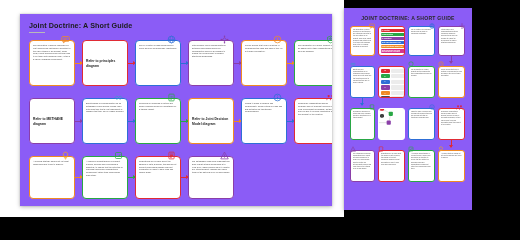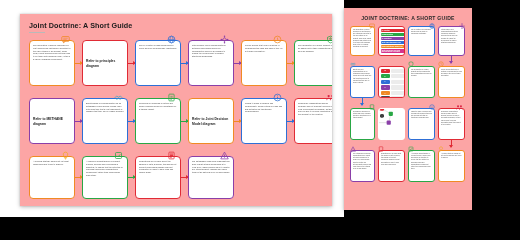--- a/index.html
+++ b/index.html
@@ -5,21 +5,21 @@
   html,body{margin:0;padding:0;}
   body{
     width:520px;height:217px;overflow:hidden;
     background:#000;
     font-family:"Liberation Sans","DejaVu Sans",sans-serif;
   }
   .stage{position:relative;width:520px;height:217px;background:#ffffff;}
 
   
   .page{
-    position:absolute;background:#fca5a5;
+    position:absolute;background:#8b5cf6;
     box-shadow:0 1px 4px rgba(0,0,0,.28), 0 0 0 .5px rgba(0,0,0,.07);
     overflow:hidden;
   }
   #page-left{left:20px;top:14px;width:312px;height:192px;}
   #page-right{left:344px;top:8px;width:128px;height:202px;}
   .black-fill{position:absolute;left:472px;top:0;width:48px;height:217px;background:#000;}
   .black-top{position:absolute;left:344px;top:0;width:176px;height:8px;background:#000;}
   .black-bot{position:absolute;left:344px;top:210px;width:176px;height:7px;background:#000;}
 
   

